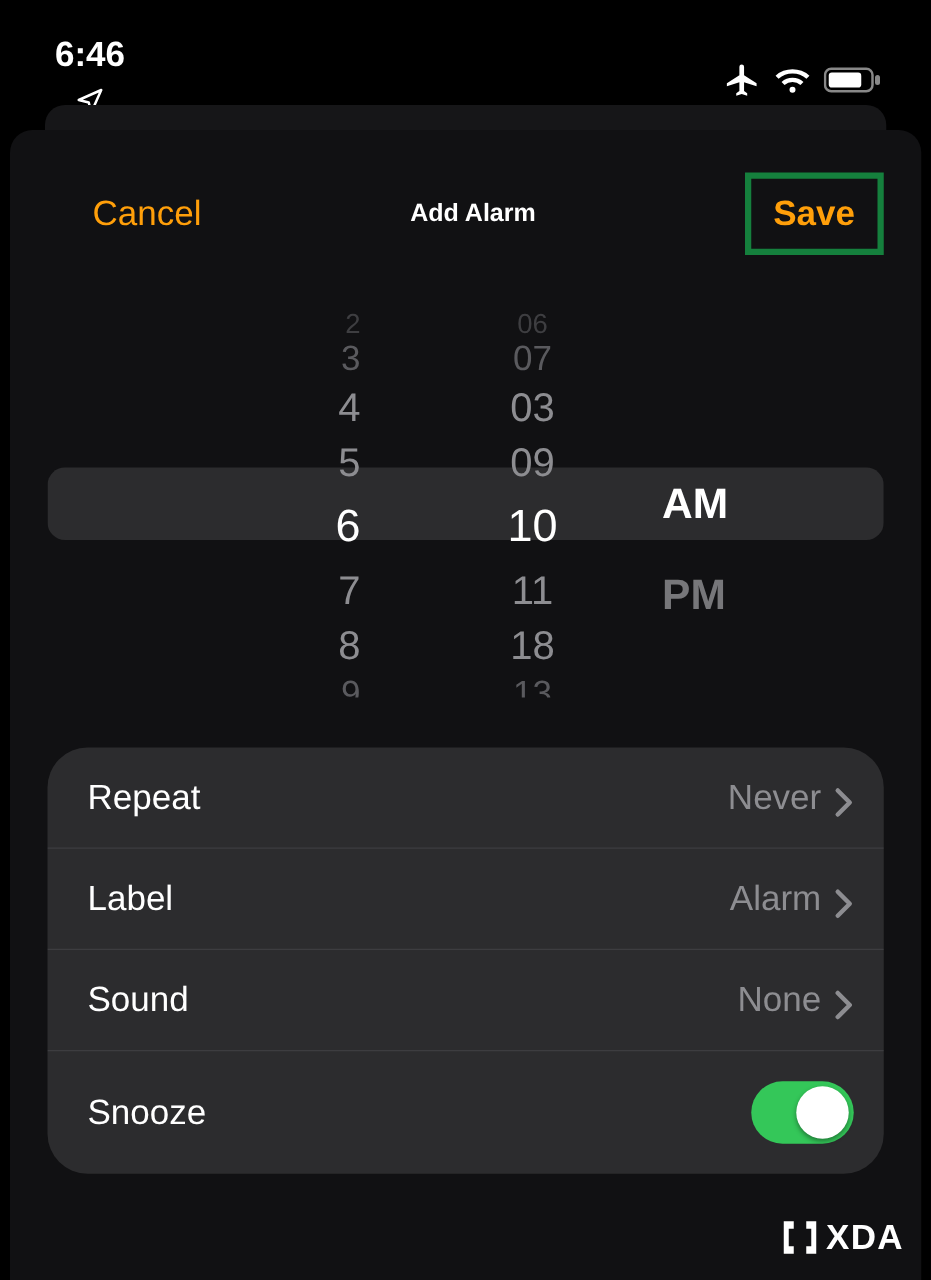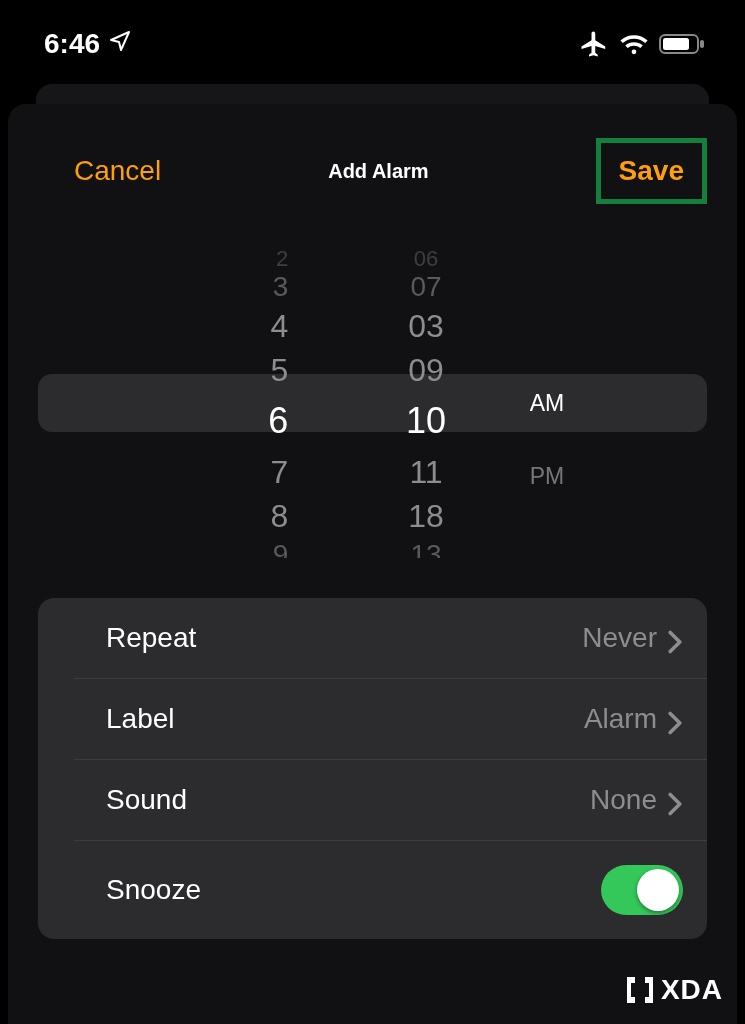--- a/index.html
+++ b/index.html
@@ -15,21 +15,21 @@
 
   
   .status-bar {
     display: flex;
     justify-content: space-between;
     align-items: center;
     padding: 28px 40px 10px 44px;
     font-size: 28px;
     font-weight: 600;
   }
-  .status-left { display: flex; align-items: center; gap: 8px; }
+  .status-left { display: flex; align-items: center; gap: 8px; flex-direction: column; }
   .status-right { display: flex; align-items: center; gap: 10px; }
   .status-right svg { display: block; }
 
   
   .back-card {
     position: absolute;
     left: 36px;
     right: 36px;
     top: 84px;
     height: 30px;
@@ -103,31 +103,30 @@
     font-size: 32px;
     color: #6b6b6d;
     text-align: center;
   }
   .pick.sel { color: #fff; font-size: 36px; height: 58px; line-height: 58px; }
   .pick.near { color: #8d8d91; }
   .pick.far  { color: #5a5a5e; font-size: 28px; height: 34px; line-height: 34px; }
   .pick.vfar { color: #3e3e41; font-size: 22px; height: 22px; line-height: 22px; }
 
   .picker-col.ampm .spacer { height: 126px; }
-  .picker-col.ampm .pick { height: 73px; line-height: 58px; font-size: 23px; }
+  .picker-col.ampm .pick { height: 73px; line-height: 58px; font-size: 34px; font-weight: bold; }
   .picker-col.ampm .pick.sel { color: #fff; }
   .picker-col.ampm .pick.notsel { color: #77777a; }
 
   
   .settings {
     margin: 40px 30px 0 30px;
     background: #2c2c2e;
-    border-radius: 16px;
+    border-radius: 32px;
     overflow: hidden;
-    padding-left: 36px;
   }
   .row {
     display: flex;
     align-items: center;
     justify-content: space-between;
     padding: 24px 24px 24px 32px;
     border-bottom: 1px solid #3d3d40;
   }
   .row:last-child { border-bottom: none; }
   .row .label { font-size: 28px; color: #fff; }

